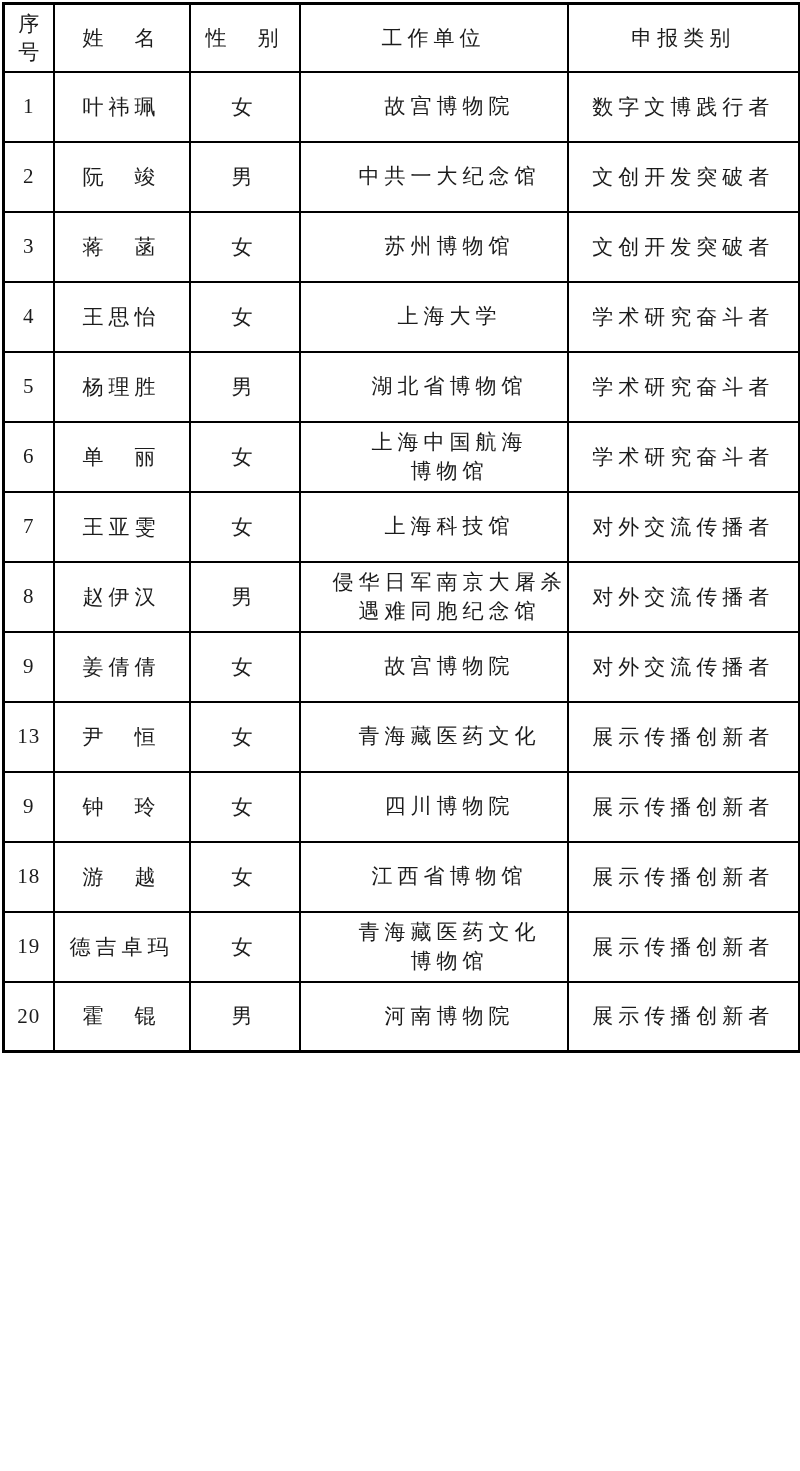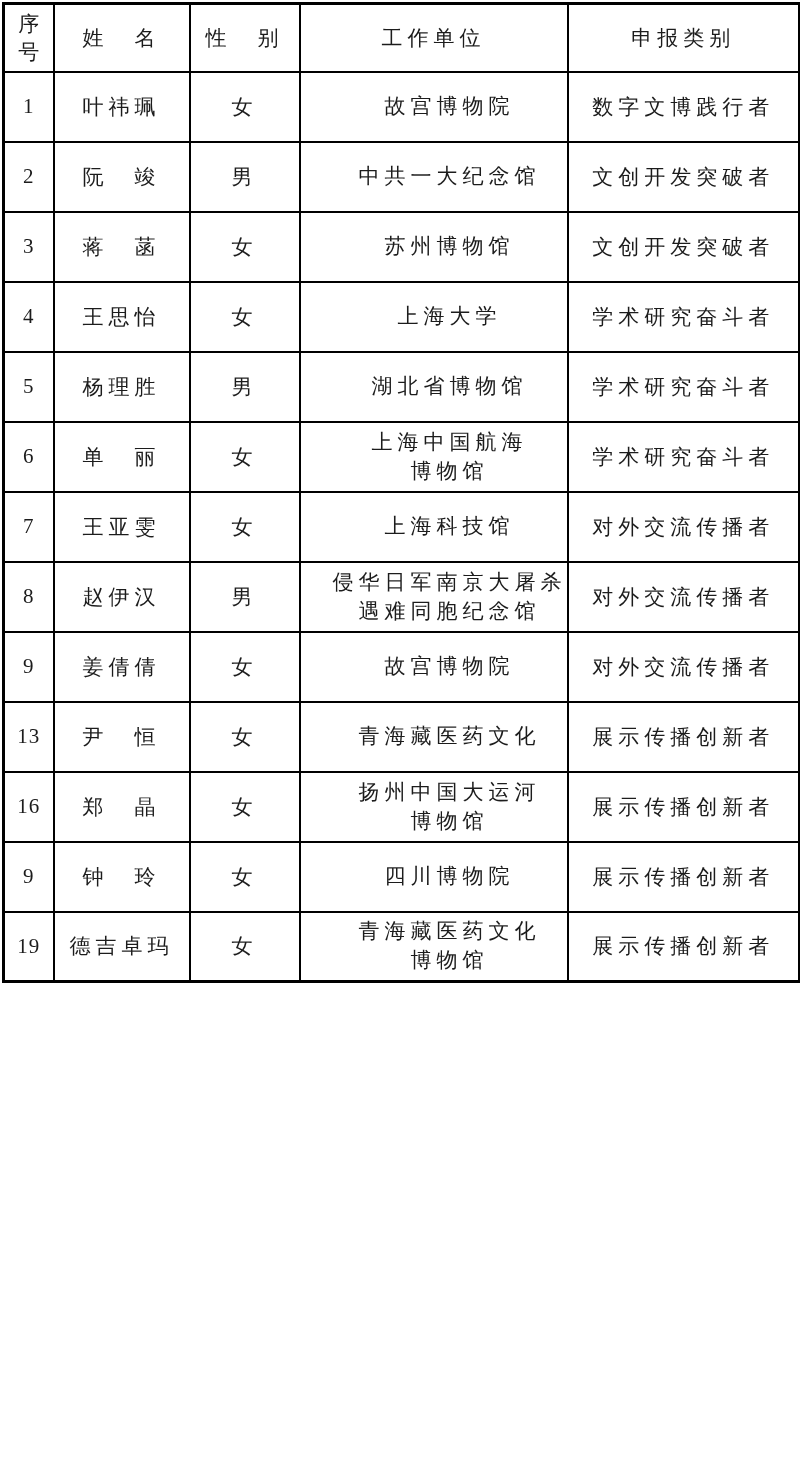--- a/index.html
+++ b/index.html
@@ -168,44 +168,54 @@
         <td class="cell-no">13</td>
         <td>尹　恒</td>
         <td>女</td>
         <td>
             <span class="ln">青海藏医药文化</span>
             <span class="ln"></span>
           </td>
         <td>展示传播创新者</td>
       </tr>
       <tr>
-        <td class="cell-no">16</td>
-        <td>郑　晶</td>
-        <td>女</td>
-        <td>
-            <span class="ln">扬州中国大运河</span>
-            <span class="ln">博物馆</span>
-          </td>
-        <td>展示传播创新者</td>
-      </tr>
-      <tr>
         <td class="cell-no">9</td>
         <td>钟　玲</td>
         <td>女</td>
         <td>
             <span class="ln">四川博物院</span>
             <span class="ln"></span>
           </td>
         <td>展示传播创新者</td>
       </tr>
       <tr>
+        <td class="cell-no">18</td>
+        <td>游　越</td>
+        <td>女</td>
+        <td>
+            <span class="ln">江西省博物馆</span>
+            <span class="ln"></span>
+          </td>
+        <td>展示传播创新者</td>
+      </tr>
+      <tr>
         <td class="cell-no">19</td>
         <td>德吉卓玛</td>
         <td>女</td>
         <td>
             <span class="ln">青海藏医药文化</span>
             <span class="ln">博物馆</span>
+          </td>
+        <td>展示传播创新者</td>
+      </tr>
+      <tr>
+        <td class="cell-no">20</td>
+        <td>霍　锟</td>
+        <td>男</td>
+        <td>
+            <span class="ln">河南博物院</span>
+            <span class="ln"></span>
           </td>
         <td>展示传播创新者</td>
       </tr>
     </tbody>
   </table>
 </div>
 
 </body></html>

